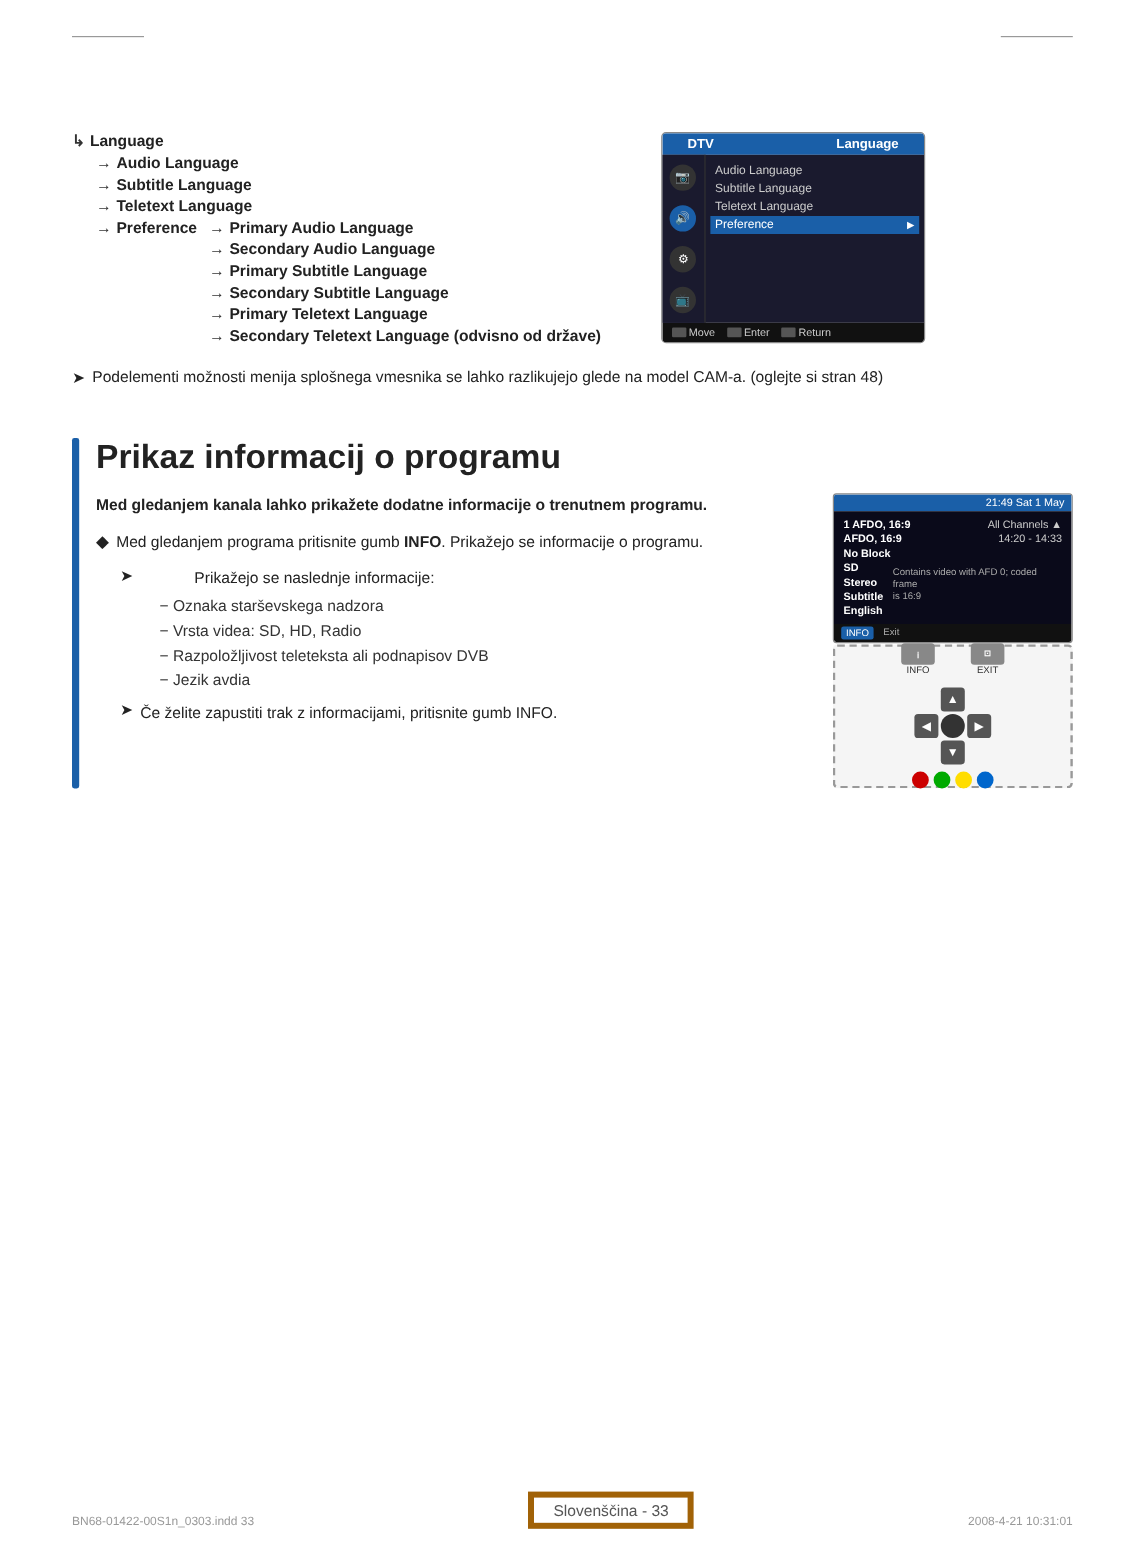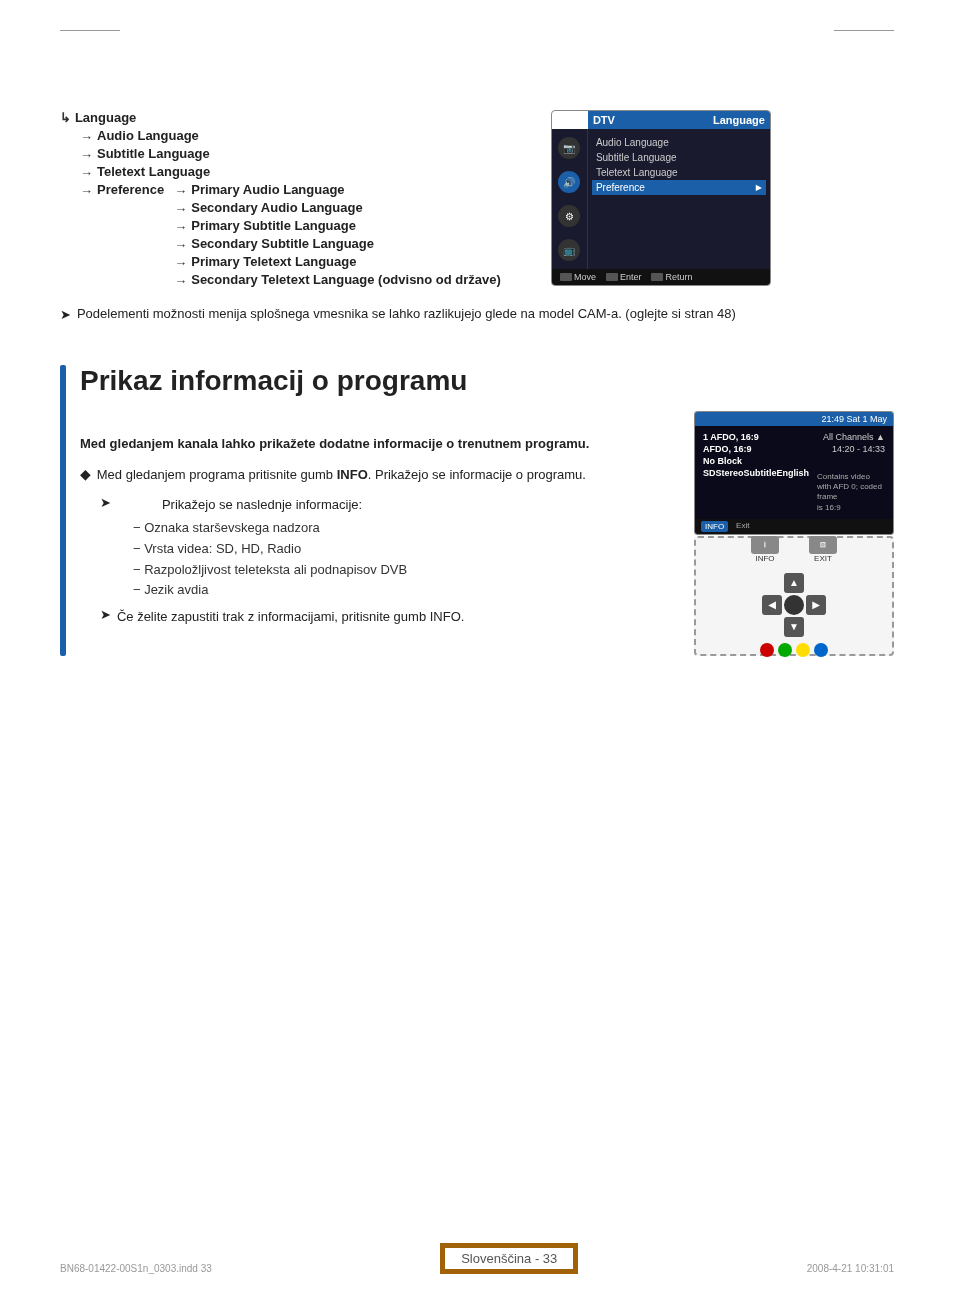--- a/index.html
+++ b/index.html
@@ -58,24 +58,23 @@
       margin-left: 20px;
       flex-shrink: 0;
     }
 
     .tv-header {
       background: #1a5fa8;
       color: #fff;
       display: flex;
       justify-content: space-between;
       align-items: center;
-      padding: 3px 5px;
+      padding: 3px 21px;
       font-size: 11px;
       font-weight: bold;
-      margin-left: 36px;
     }
 
     .tv-body {
       background: #1a1a2e;
       display: flex;
     }
 
     .tv-sidebar {
       width: 36px;
       background: #1a1a2e;
@@ -432,21 +431,20 @@
 
     
     .section-with-panel {
       display: flex;
       align-items: flex-start;
       gap: 16px;
     }
 
     .main-content {
       flex: 1;
-      margin-top: 23px;
     }
 
     .lang-tree-wrapper {
       display: flex;
       align-items: flex-start;
       gap: 30px;
       margin-top: 10px;
     }
 
     .lang-tree {
@@ -644,21 +642,21 @@
                 <span class="info-row-right">All Channels  ▲</span>
               </div>
               <div class="info-row">
                 <span class="info-row-left">AFDO, 16:9</span>
                 <span class="info-row-right">14:20 - 14:33</span>
               </div>
               <div class="info-row">
                 <span class="info-row-left">No Block</span>
               </div>
               <div style="display:flex; gap:8px;">
-                <div style="display:flex; flex-direction:row;">
+                <div style="display:flex; flex-direction:column;">
                   <span class="info-row-left" style="font-size:9px; margin-bottom:2px;">SD</span>
                   <span class="info-row-left" style="font-size:9px; margin-bottom:2px;">Stereo</span>
                   <span class="info-row-left" style="font-size:9px; margin-bottom:2px;">Subtitle</span>
                   <span class="info-row-left" style="font-size:9px;">English</span>
                 </div>
                 <div class="info-desc">
                   <span>Contains video with AFD 0; coded frame</span><br>
                   <span>is 16:9</span>
                 </div>
               </div>

